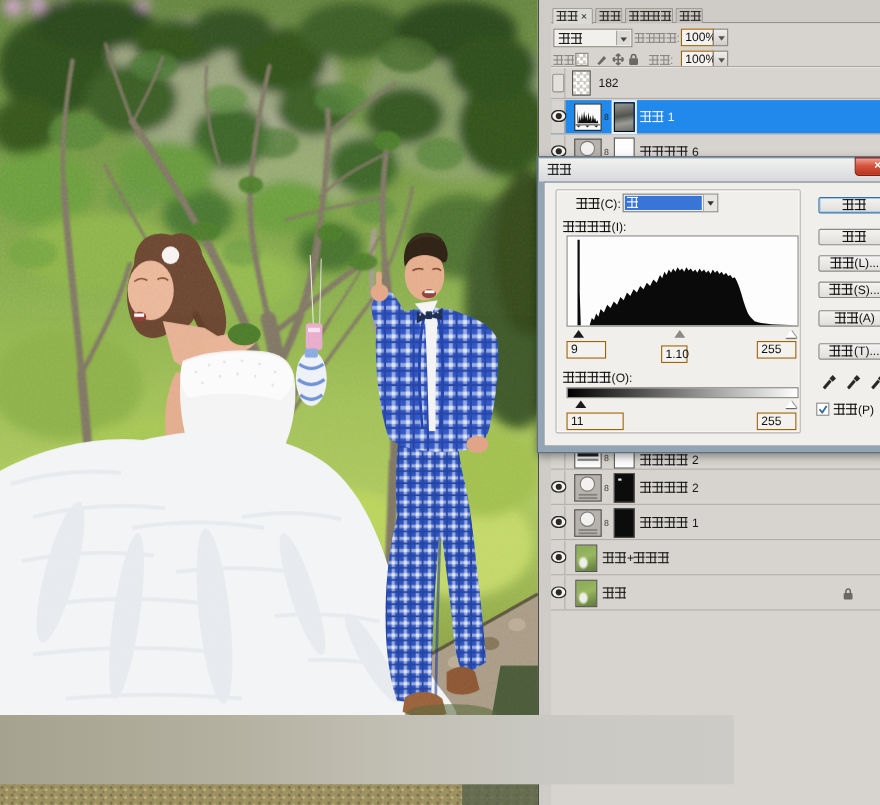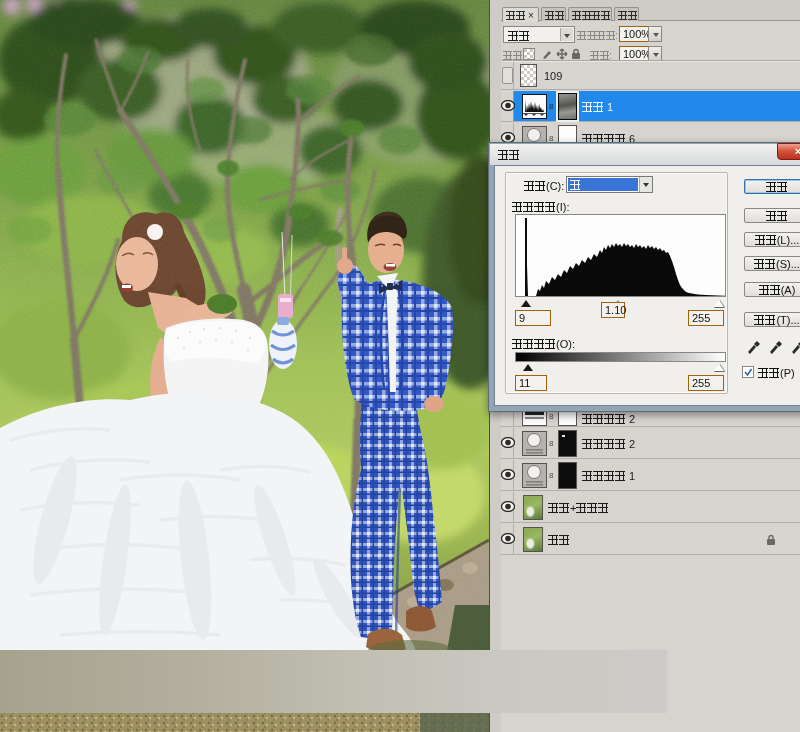--- a/index.html
+++ b/index.html
@@ -330,21 +330,21 @@
         <span class="tri-d" style="left:4px;top:6px;border-top-color:#555;"></span>
       </div>
 <div class="sep" style="top:60px;"></div>
 <div class="sep" style="top:61px;background:#e9e7e2;"></div>
 
 <div class="row" style="top:62px;height:28px;">
   <div class="ecol">
           <div style="position:absolute;left:1px;top:5px;width:11px;height:17px;border:1px solid #96938d;border-radius:2px;background:#e2e0db;"></div>
         </div>
   <div class="thumb" style="left:19px;top:2px;width:17px;height:23px;background:conic-gradient(#fff 0 25%,#cfccc6 0 50%,#fff 0 75%,#cfccc6 0);background-size:6px 6px;"></div>
-  <div class="lname" style="left:43px;top:8px;">109</div>
+  <div class="lname" style="left:43px;top:8px;">182</div>
 </div>
 <div class="row" style="top:91px;height:31px;background:#2289ec;color:#f0f6fc;">
   <div class="ecol" style="background:#d7d4cf;border-right-color:#9a978f;">
           <svg class="eye" width="14" height="11">
             <ellipse cx="7" cy="5.5" rx="6.5" ry="5" fill="#f5f3ef" stroke="#2a2a26" stroke-width="1.3"></ellipse>
             <circle cx="7" cy="5.5" r="2.8" fill="#2a2a26"></circle>
           </svg>
         </div>
   <div class="thumb" style="left:21px;top:3px;width:25px;height:25px;background:#fbfbfb;border-color:#0a1a2a;">
     <svg width="23" height="23">
@@ -472,28 +472,28 @@
 <path d="M9,81 L9,3 L11,3 L11,50 L12,81
 L20,81 L22,74 L24,76 L26,70 L28,73 L30,66 L33,69 L36,62 L39,65 L42,59 L45,62 L48,55 L51,58 L54,51 L57,54 L60,48 L63,51 L66,45 L69,48 L72,42 L75,45 L78,39 L81,42
 L84,35 L86,38 L88,32 L90,35 L92,30 L94,33 L96,29 L98,32 L100,28 L102,31 L104,29 L106,32 L108,28 L110,31 L112,29 L114,32 L116,30 L118,33 L120,29 L122,32 L124,30 L126,33 L128,31 L130,34 L132,30 L134,33 L136,31 L138,34 L140,32 L142,35 L144,33 L146,36 L148,35 L150,38 L152,37 L154,41
 L156,46 L158,52 L160,59 L162,65 L164,70 L166,73 L168,75 L170,77 L173,78 L176,78.6 L180,79.2 L185,79.7 L190,80 L196,80.3 L202,80.5 L209,80.7 L209,81 Z" fill="#0a0a0a"></path>
 </svg>
 </div>
 <div class="tri-u" style="left:26px;top:134px;border-bottom-color:#1a1a1a;"></div>
 <div class="tri-u" style="left:118px;top:134px;border-bottom-color:#8a8a84;"></div>
 <div class="tri-w" style="left:219px;top:134px;"></div>
 <div class="fld" style="left:20px;top:144px;width:36px;">9</div>
-<div class="fld" style="left:106px;top:136px;width:24px;">1.10</div>
+<div class="fld" style="left:106px;top:148px;width:24px;">1.10</div>
 <div class="fld" style="left:193px;top:144px;width:36px;">255</div>
 
 <div class="dlbl" style="left:17px;top:172px;"><span class="cj"></span><span class="cj"></span><span class="cj"></span><span class="cj"></span>(O):</div>
 <div style="position:absolute;left:20px;top:186px;width:211px;height:10px;border:1px solid #8a8884;background:linear-gradient(90deg,#000,#fff);"></div>
 <div class="tri-u" style="left:28px;top:198px;border-bottom-color:#1a1a1a;"></div>
 <div class="tri-w" style="left:219px;top:198px;"></div>
-<div class="fld" style="left:20px;top:209px;width:32px;">11</div>
+<div class="fld" style="left:20px;top:209px;width:52px;">11</div>
 <div class="fld" style="left:193px;top:209px;width:36px;">255</div>
 
 <div class="btn def" style="top:13px;"><span class="cj"></span><span class="cj"></span></div>
 <div class="btn" style="top:42px;"><span class="cj"></span><span class="cj"></span></div>
 <div class="btn" style="top:66px;"><span class="cj"></span><span class="cj"></span>(L)...</div>
 <div class="btn" style="top:90px;"><span class="cj"></span><span class="cj"></span>(S)...</div>
 <div class="btn" style="top:116px;"><span class="cj"></span><span class="cj"></span>(A)</div>
 <div class="btn" style="top:146px;"><span class="cj"></span><span class="cj"></span>(T)...</div>
 <svg width="16" height="16" style="position:absolute;left:251px;top:172px;">
           <path d="M2,14 l6,-7 2,2 -6,7 Z" fill="#2a2a28"></path>

